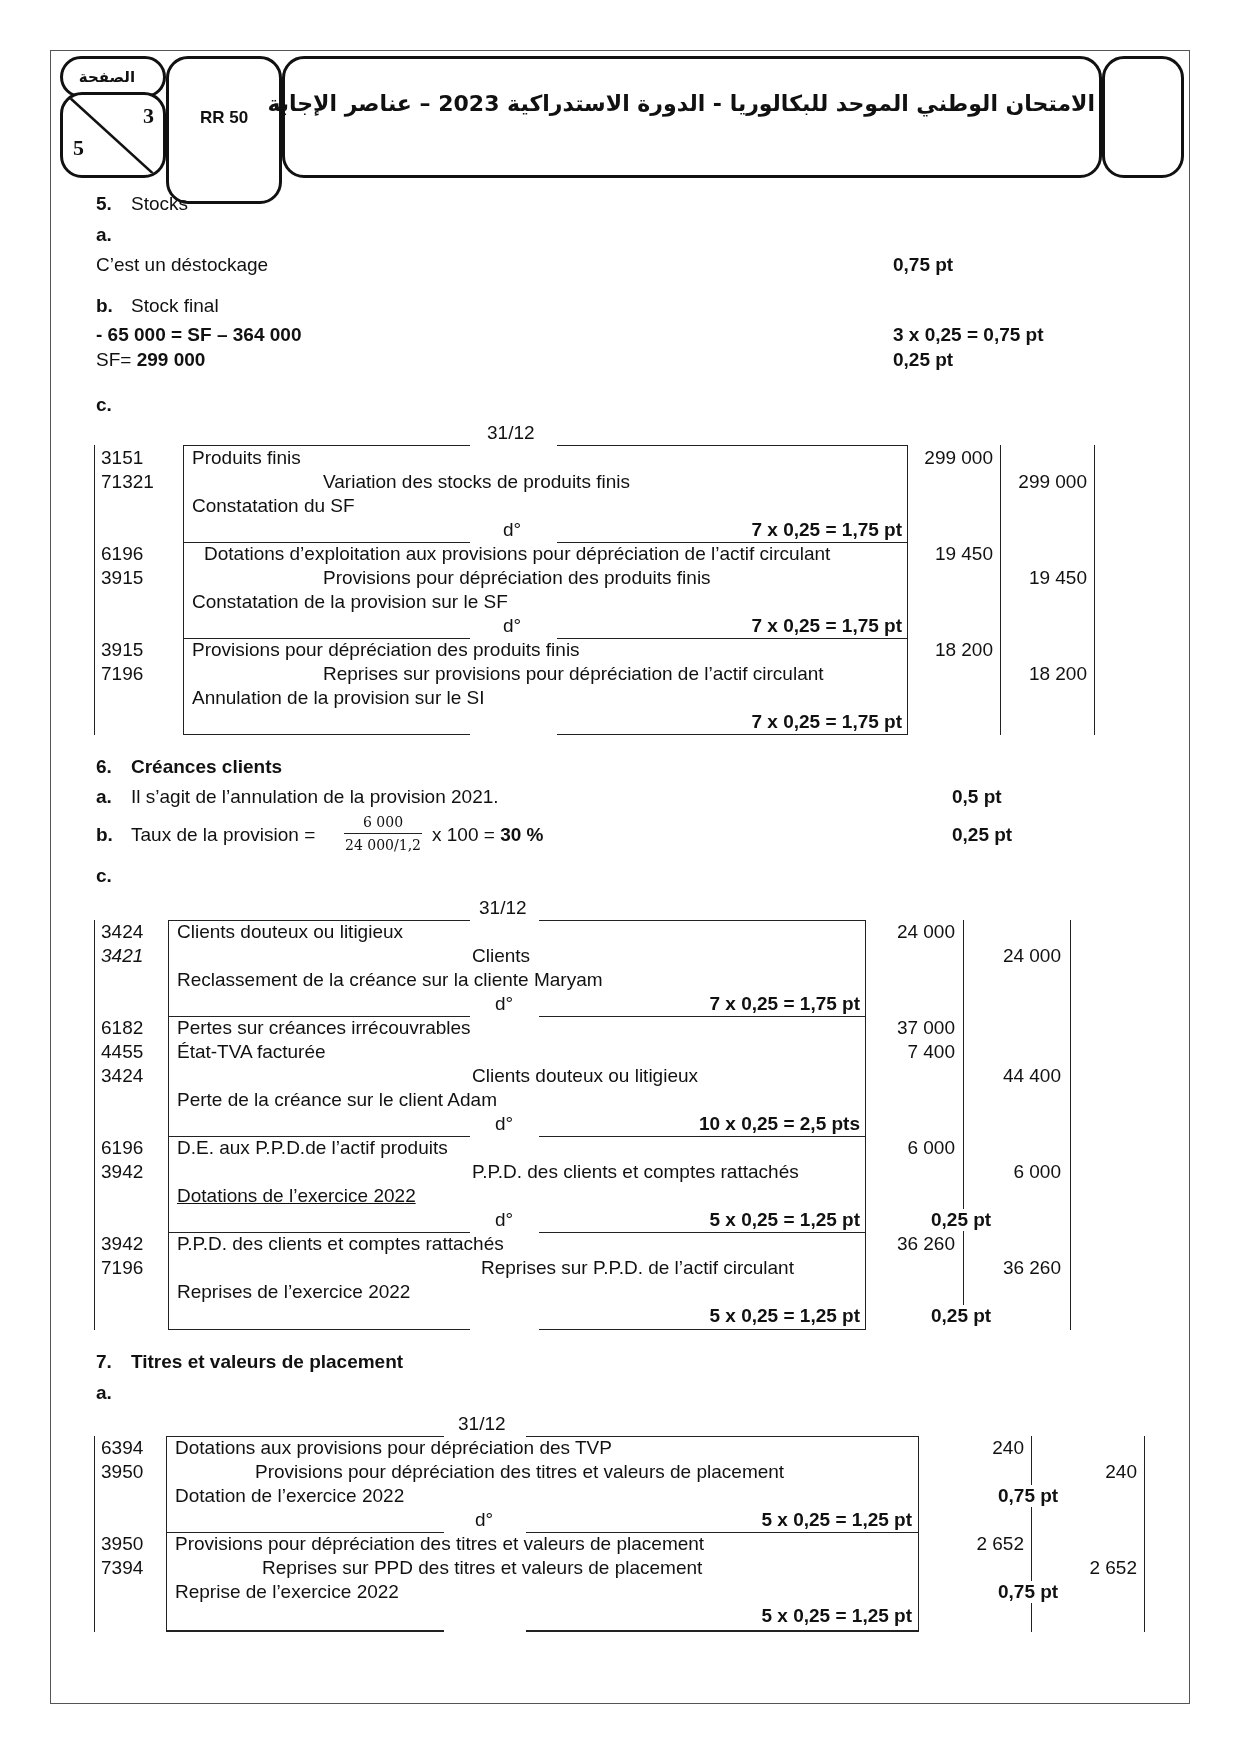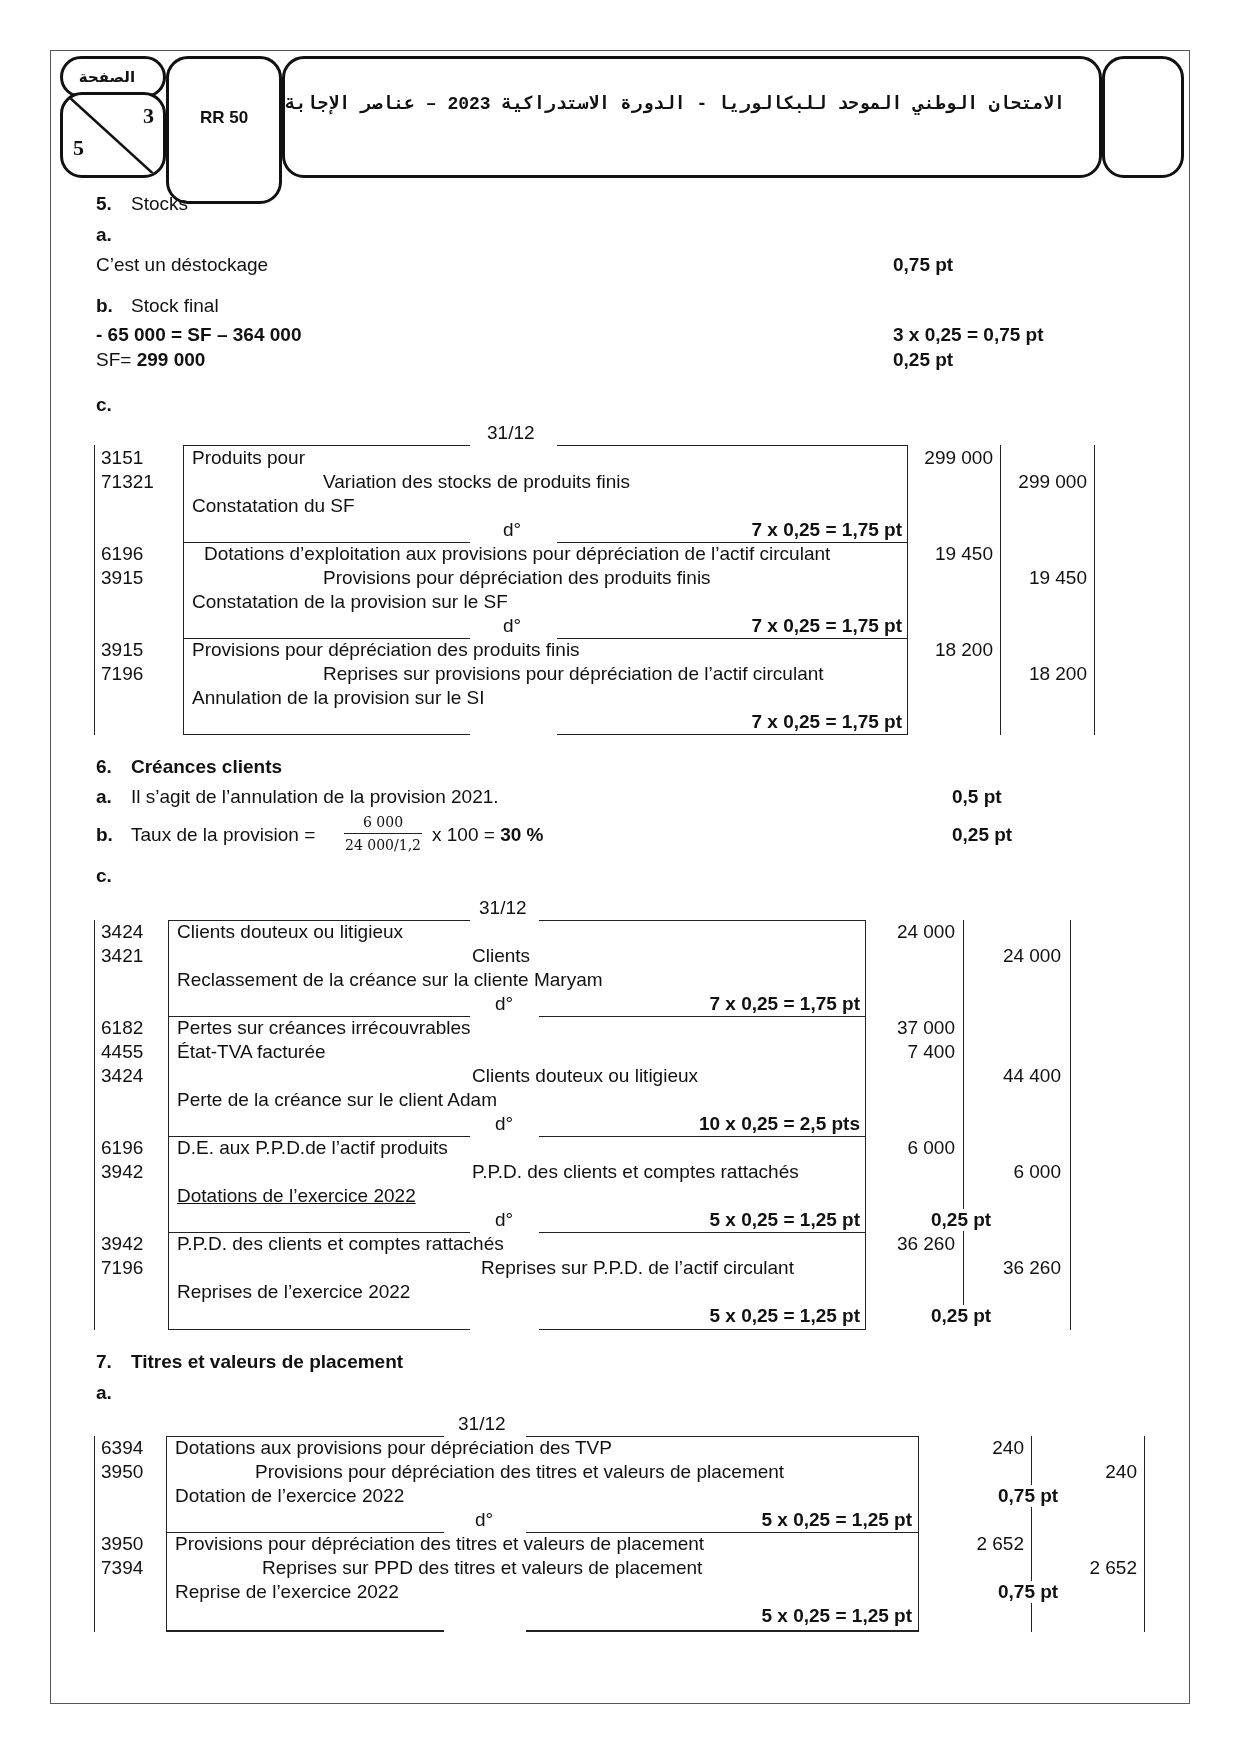--- a/index.html
+++ b/index.html
@@ -28,21 +28,21 @@
     <svg class="abs" style="left:0;top:0" width="106" height="86">
         <line x1="6" y1="2" x2="96" y2="84" stroke="#111" stroke-width="2.5"></line>
       </svg>
     <div class="t b" style="left:80px;top:10px;font-family:'Liberation Serif',serif;font-size:22px;">3</div>
     <div class="t b" style="left:10px;top:42px;font-family:'Liberation Serif',serif;font-size:22px;">5</div>
   </div>
   <div class="hbox" style="left:166px;top:56px;width:116px;height:148px;">
     <div class="t b" style="left:0;width:110px;top:48px;text-align:center;font-size:17px;">RR 50</div>
   </div>
   <div class="hbox" style="left:282px;top:56px;width:820px;height:122px;">
-    <div class="t ar" style="left:0;width:810px;top:34px;text-align:left;font-size:18px;font-family:Liberation Mono, monospace;">الامتحان الوطني الموحد للبكالوريا - الدورة الاستدراكية 2023 – عناصر الإجابة</div>
+    <div class="t ar" style="left:0;width:810px;top:34px;text-align:right;font-size:22px;">الامتحان الوطني الموحد للبكالوريا - الدورة الاستدراكية 2023 – عناصر الإجابة</div>
   </div>
   <div class="hbox" style="left:1102px;top:56px;width:82px;height:122px;"></div>
 </div>
 
 <div class="t b" style="left:96px;top:193px;">5.</div>
 <div class="t" style="left:131px;top:193px;">Stocks</div>
 <div class="t b" style="left:96px;top:224px;">a.</div>
 <div class="t" style="left:96px;top:254px;">C’est un déstockage</div>
 <div class="t b" style="left:893px;top:254px;">0,75 pt</div>
 <div class="t b" style="left:96px;top:295px;">b.</div>
@@ -59,21 +59,21 @@
   <div class="t" style="left:487px;top:422px;">31/12</div>
   <div class="hline" style="left:557px;top:445px;width:351px;"></div>
   <div class="vline" style="left:183px;top:445px;height:290px;"></div>
   <div class="vline" style="left:907px;top:445px;height:290px;"></div>
   <div class="vline" style="left:1000px;top:445px;height:290px;"></div>
   <div class="vline" style="left:1094px;top:445px;height:290px;"></div>
 
   <div>
     <div class="t" style="left:101px;top:447px;">3151</div>
     <div class="t" style="left:101px;top:471px;">71321</div>
-    <div class="t" style="left:192px;top:447px;">Produits pour</div>
+    <div class="t" style="left:192px;top:447px;">Produits finis</div>
     <div class="t" style="left:323px;top:471px;">Variation des stocks de produits finis</div>
     <div class="t" style="left:192px;top:495px;">Constatation du SF</div>
     <div class="t r" style="left:900px;width:93px;top:447px;">299 000</div>
     <div class="t r" style="left:994px;width:93px;top:471px;">299 000</div>
     <div class="t" style="left:503px;top:519px;">d°</div>
     <div class="t b r" style="left:600px;width:302px;top:519px;">7 x 0,25 = 1,75 pt</div>
     <div class="hline" style="left:183px;top:542px;width:287px;"></div>
     <div class="hline" style="left:557px;top:542px;width:351px;"></div>
   </div>
 
@@ -124,21 +124,21 @@
   <div class="hline" style="left:168px;top:920px;width:302px;"></div>
   <div class="t" style="left:479px;top:897px;">31/12</div>
   <div class="hline" style="left:539px;top:920px;width:326px;"></div>
   <div class="vline" style="left:168px;top:920px;height:410px;"></div>
   <div class="vline" style="left:865px;top:920px;height:410px;"></div>
   <div class="vline" style="left:963px;top:920px;height:400px;"></div>
   <div class="vline" style="left:1070px;top:920px;height:410px;"></div>
 
   <div>
     <div class="t" style="left:101px;top:921px;">3424</div>
-    <div class="t" style="left:101px;top:945px;">3421</div>
+    <div class="t" style="left:101px;top:945px;font-style:italic;">3421</div>
     <div class="t" style="left:177px;top:921px;">Clients douteux ou litigieux</div>
     <div class="t" style="left:472px;top:945px;">Clients</div>
     <div class="t" style="left:177px;top:969px;">Reclassement de la créance sur la cliente Maryam</div>
     <div class="t r" style="left:860px;width:95px;top:921px;">24 000</div>
     <div class="t r" style="left:966px;width:95px;top:945px;">24 000</div>
     <div class="t" style="left:495px;top:993px;">d°</div>
     <div class="t b r" style="left:560px;width:300px;top:993px;">7 x 0,25 = 1,75 pt</div>
     <div class="hline" style="left:168px;top:1016px;width:302px;"></div>
     <div class="hline" style="left:539px;top:1016px;width:326px;"></div>
   </div>

